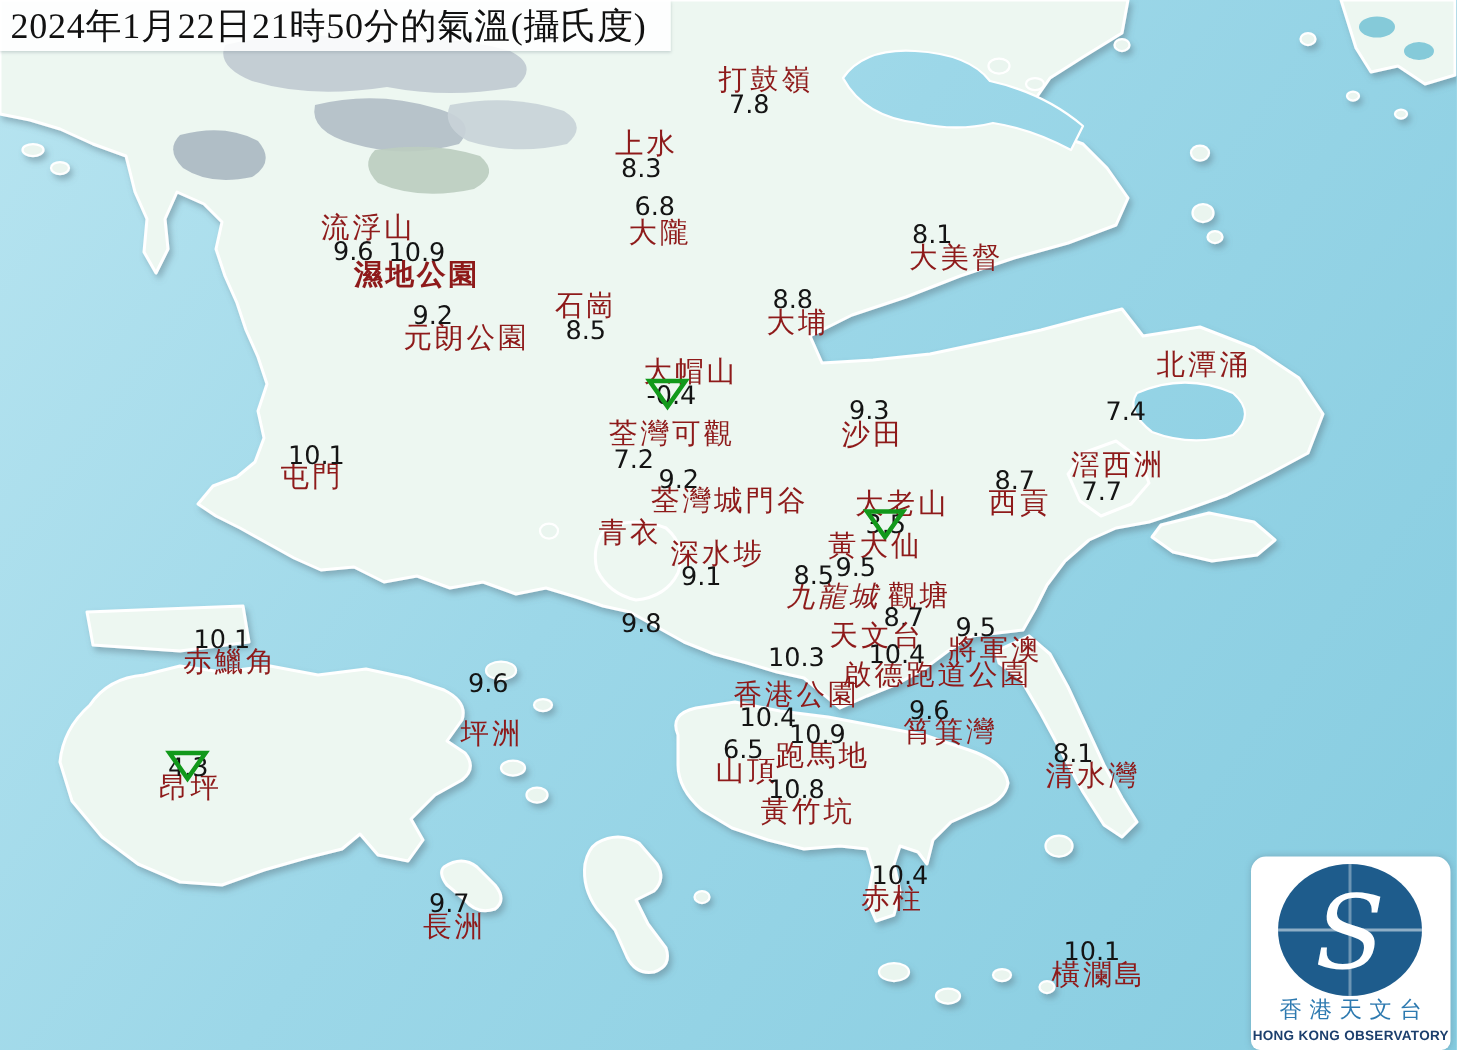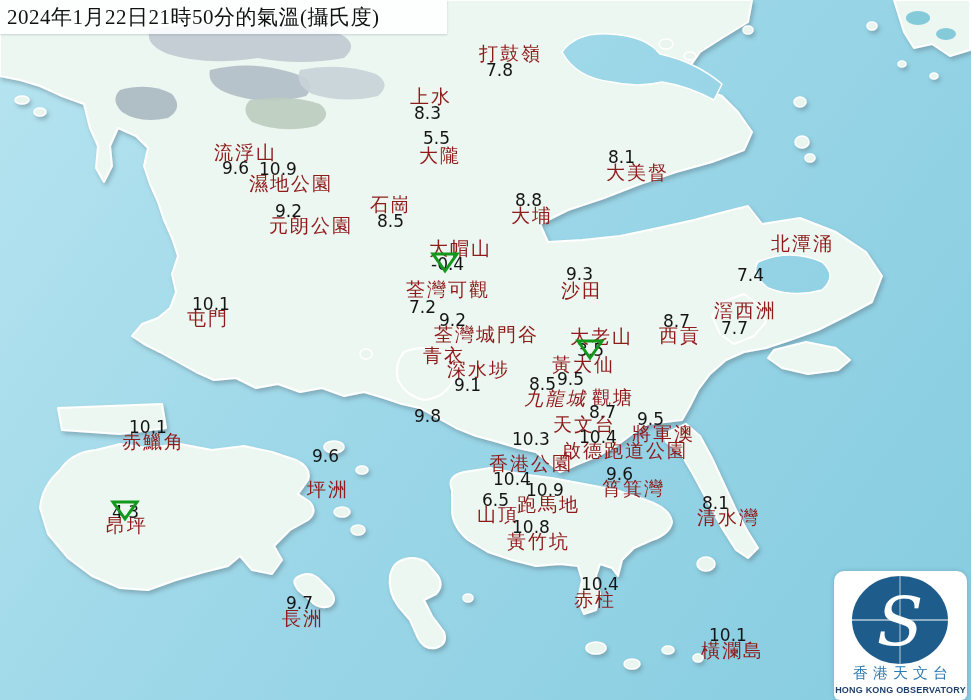--- a/index.html
+++ b/index.html
@@ -17,21 +17,21 @@
 
   #title-bar{
     position:absolute;left:0;top:0;width:447px;height:34px;
     background:rgba(255,255,255,0.88);
     display:flex;align-items:center;
     box-shadow:0 1px 2px rgba(120,140,150,.35);
     z-index:30;
   }
   #title-bar span{
     font-family:"Liberation Serif","DejaVu Serif",serif;
-    font-size:21px;color:#111;padding-left:7px;letter-spacing:.5px;white-space:nowrap;
+    font-size:24px;color:#111;padding-left:7px;letter-spacing:.5px;white-space:nowrap;
   }
 
   #stations-layer{position:absolute;inset:0;z-index:20;}
   .st-name{
     position:absolute;white-space:nowrap;line-height:1;
     font-family:"Liberation Serif","DejaVu Serif",serif;
     font-size:19px;letter-spacing:2px;
     color:var(--station-name,#8e1a1a);
   }
   .st-temp{
@@ -146,26 +146,26 @@
 <div id="title-bar">
   <span>2024年1月22日21時50分的氣溫(攝氏度)</span>
 </div>
 
 <div id="stations-layer">
     <span class="st-name" style="left: 479px; top: 44px;">打鼓嶺</span>
     <span class="st-temp" style="left: 486px; top: 62px;">7.8</span>
     <span class="st-name" style="left: 410px; top: 87px;">上水</span>
     <span class="st-temp" style="left: 414px; top: 105px;">8.3</span>
     <span class="st-name" style="left: 419px; top: 146px;">大隴</span>
-    <span class="st-temp" style="left: 423px; top: 130px;">5.5</span>
+    <span class="st-temp" style="left: 423px; top: 130px;">6.8</span>
     <span class="st-name" style="left: 606px; top: 163px;">大美督</span>
     <span class="st-temp" style="left: 608px; top: 149px;">8.1</span>
     <span class="st-name" style="left: 214px; top: 143px;">流浮山</span>
     <span class="st-temp" style="left: 222px; top: 160px;">9.6</span>
-    <span class="st-name" style="left: 249px; top: 174px;">濕地公園</span>
+    <span class="st-name" style="left: 236px; top: 174px; font-weight: bold;">濕地公園</span>
     <span class="st-temp" style="left: 259px; top: 161px;">10.9</span>
     <span class="st-name" style="left: 269px; top: 216px;">元朗公園</span>
     <span class="st-temp" style="left: 275px; top: 203px;">9.2</span>
     <span class="st-name" style="left: 370px; top: 195px;">石崗</span>
     <span class="st-temp" style="left: 377px; top: 213px;">8.5</span>
     <span class="st-name" style="left: 511px; top: 206px;">大埔</span>
     <span class="st-temp" style="left: 515px; top: 192px;">8.8</span>
     <span class="st-name" style="left: 561px; top: 281px;">沙田</span>
     <span class="st-temp" style="left: 566px; top: 266px;">9.3</span>
     <span class="st-name" style="left: 731px; top: 234px; margin-left: 40px;">北潭涌</span>
@@ -187,21 +187,21 @@
     <span class="st-temp" style="left: 439px; top: 312px;">9.2</span>
     <span class="st-name" style="left: 659px; top: 326px;">西貢</span>
     <span class="st-temp" style="left: 663px; top: 313px;">8.7</span>
     <span class="st-name" style="left: 570px; top: 327px;">大老山</span>
     <span class="st-temp" style="left: 577px; top: 342px;">3.5</span>
     <div class="st-trend" style="left: 575px; top: 338px;">
       <svg width="30" height="23" viewBox="0 0 30 23">
         <polygon points="3,3 27,3 15,20" fill="none" stroke="#12991b" stroke-width="3"></polygon>
       </svg>
     </div>
-    <span class="st-name" style="left: 399px; top: 346px; margin-left: 24px;">青衣</span>
+    <span class="st-name" style="left: 399px; top: 346px;">青衣</span>
     <span class="st-temp" style="left: 414px; top: 361px; margin-top: 47px;">9.8</span>
     <span class="st-name" style="left: 447px; top: 360px;">深水埗</span>
     <span class="st-temp" style="left: 454px; top: 377px;">9.1</span>
     <span class="st-name" style="left: 552px; top: 355px;">黃大仙</span>
     <span class="st-temp" style="left: 557px; top: 371px;">9.5</span>
     <span class="st-name" style="left: 524px; top: 389px; font-style: italic;">九龍城</span>
     <span class="st-temp" style="left: 529px; top: 376px;">8.5</span>
     <span class="st-name" style="left: 592px; top: 388px;">觀塘</span>
     <span class="st-temp" style="left: 589px; top: 404px;">8.7</span>
     <span class="st-name" style="left: 509px; top: 415px; margin-left: 44px;">天文台</span>

